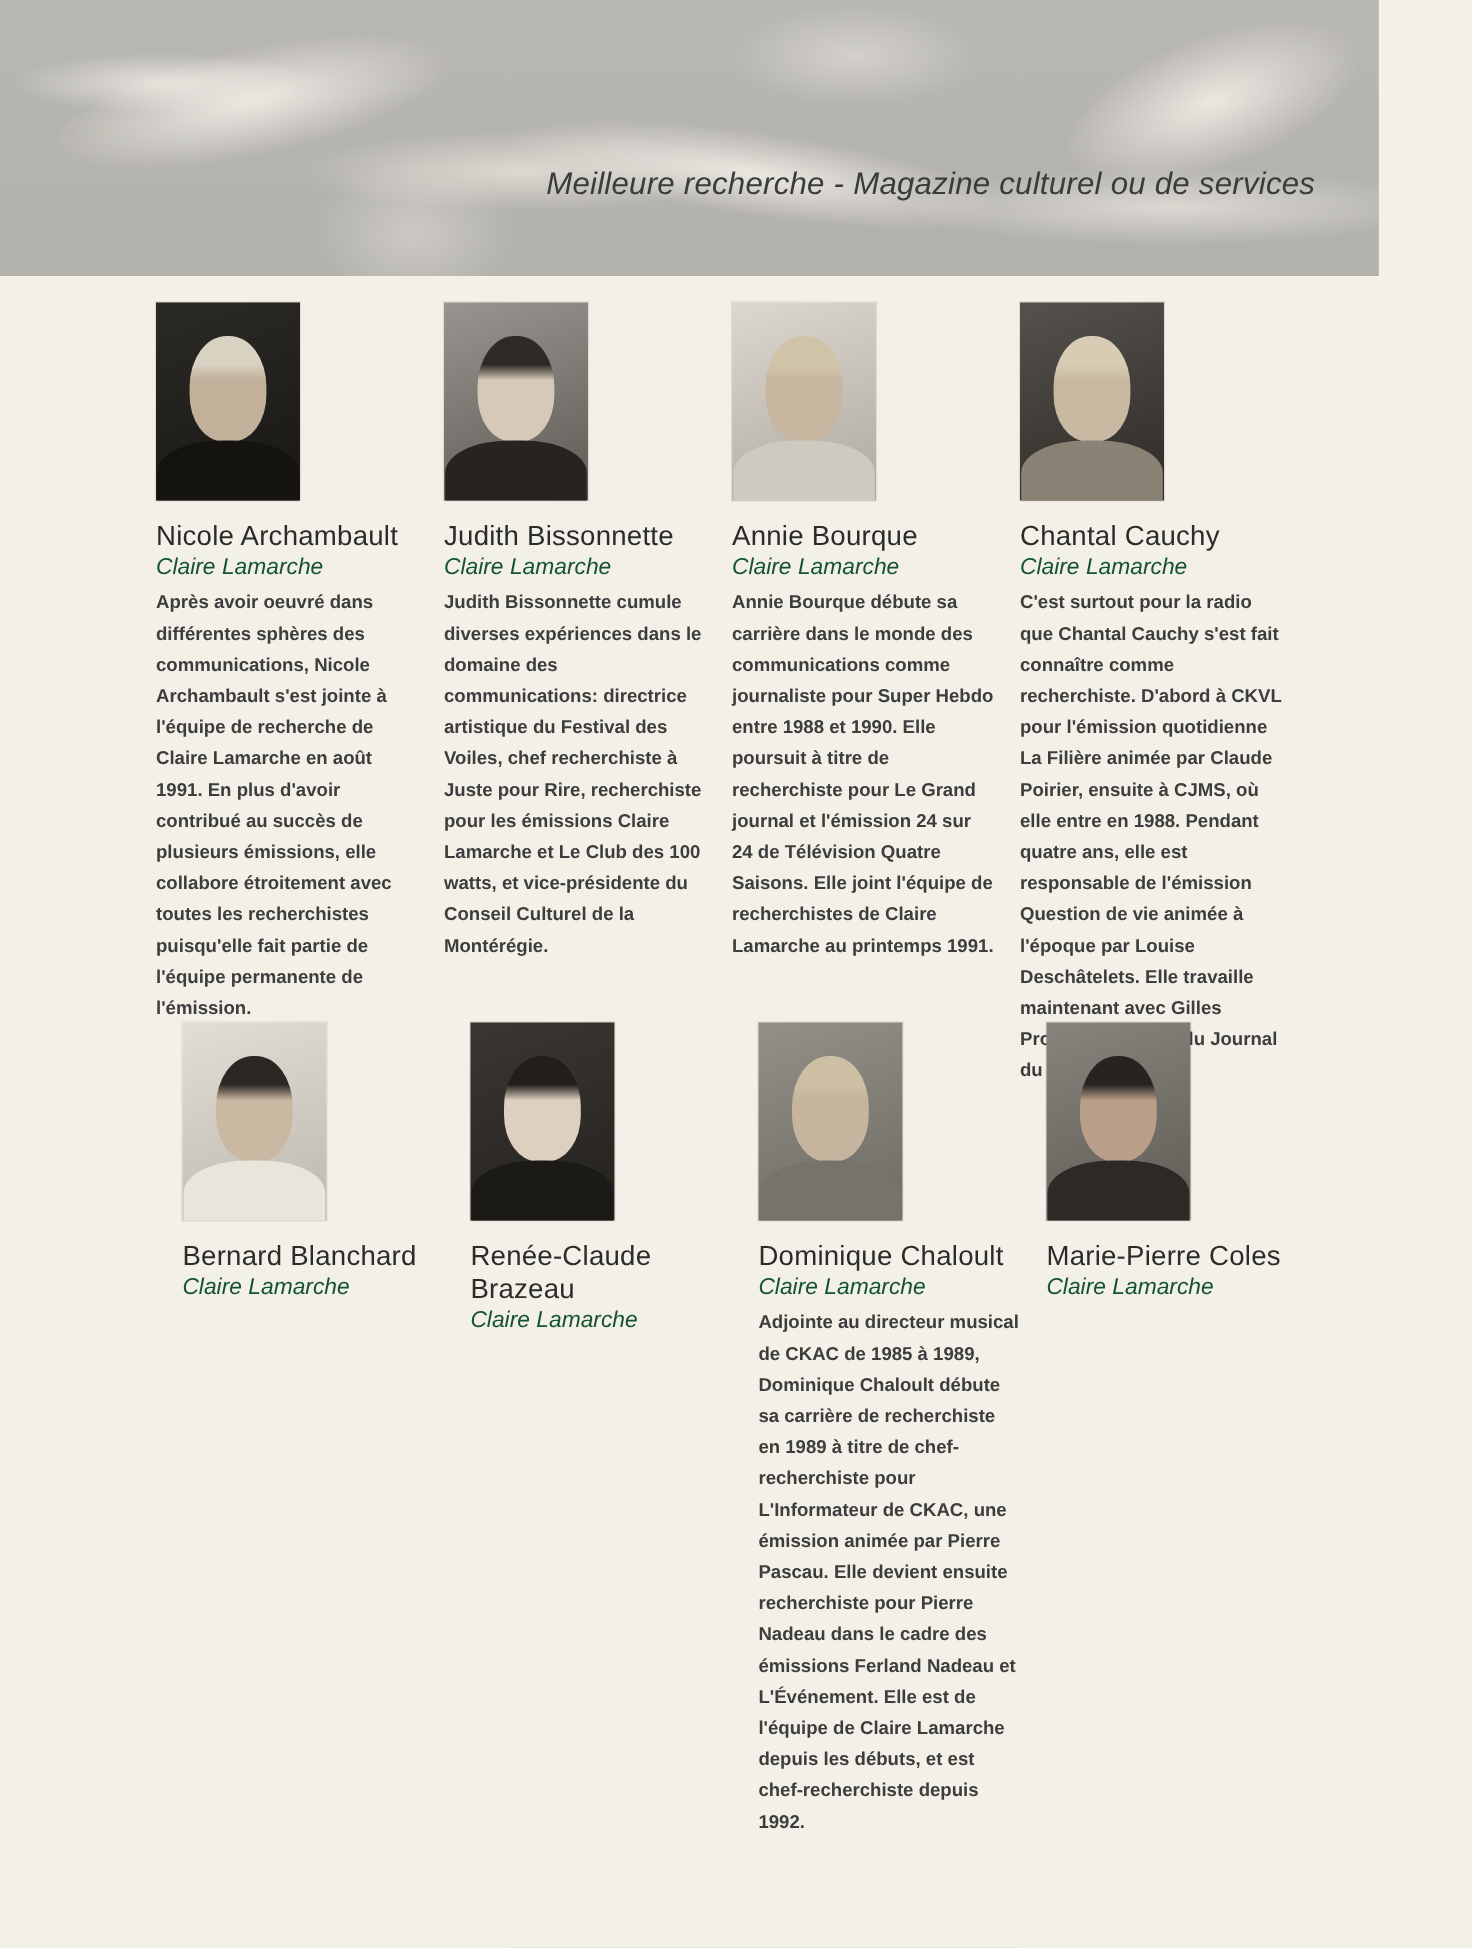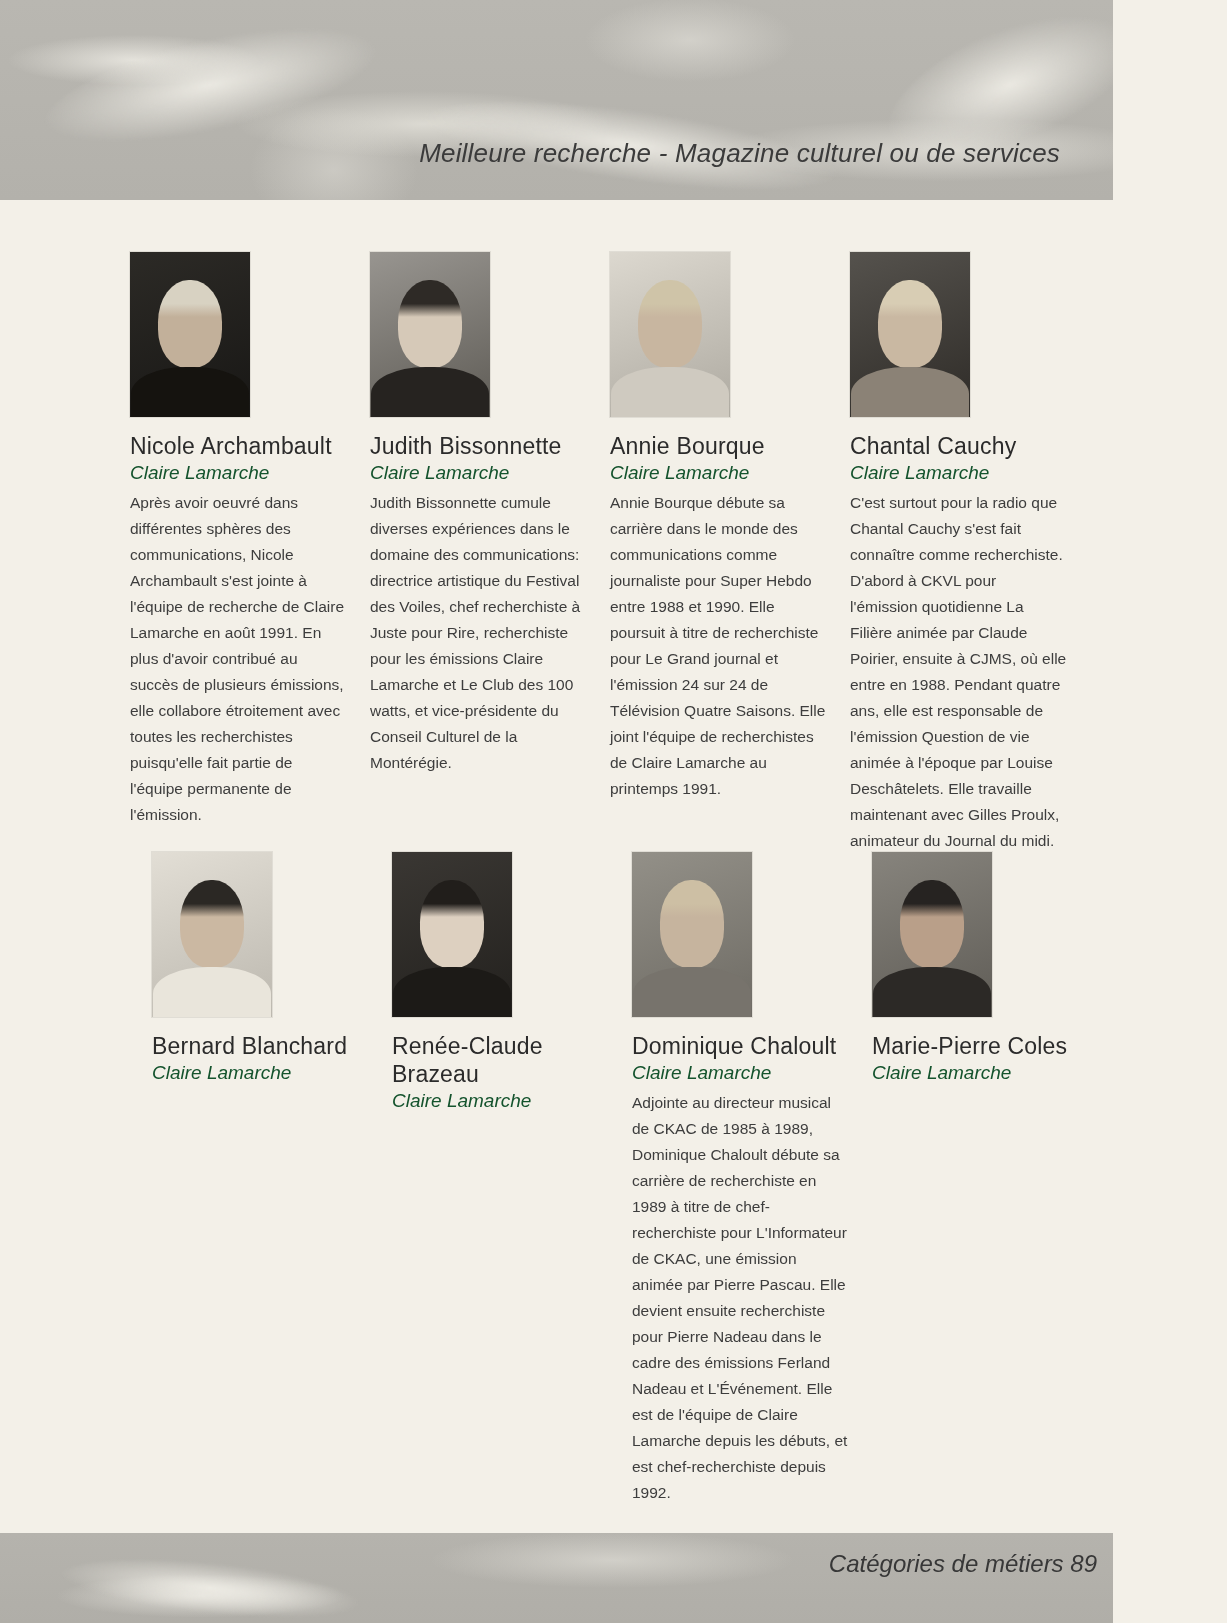--- a/index.html
+++ b/index.html
@@ -19,21 +19,21 @@
     position:absolute;left:0;width:1113px;
     background:
       radial-gradient(180px 36px ellipse at 12% 30%, rgba(236,234,227,.85) 0%, rgba(236,234,227,0) 70%),
       radial-gradient(260px 46px ellipse at 38% 62%, rgba(232,230,222,.75) 0%, rgba(232,230,222,0) 72%),
       radial-gradient(150px 60px ellipse at 62% 20%, rgba(228,226,219,.6) 0%, rgba(228,226,219,0) 70%),
       radial-gradient(300px 42px ellipse at 85% 75%, rgba(234,232,225,.7) 0%, rgba(234,232,225,0) 75%),
       radial-gradient(120px 90px ellipse at 30% 85%, rgba(226,224,217,.5) 0%, rgba(226,224,217,0) 70%),
       linear-gradient(#b9b7b1,#b3b1ab);
     overflow:hidden;
   }
-  .band-top{top:0;height:200px;}
+  .band-top{top:0;height:230px;padding-left:36px;}
   .band-bottom{top:1533px;height:90px;
     background:
       radial-gradient(200px 30px ellipse at 18% 70%, rgba(233,231,224,.8) 0%, rgba(233,231,224,0) 72%),
       radial-gradient(260px 40px ellipse at 55% 30%, rgba(229,227,220,.6) 0%, rgba(229,227,220,0) 70%),
       linear-gradient(#b5b3ad,#b0aea8);
   }
   .swirl{
     position:absolute;border-radius:60% 40% 55% 45%;
     background:radial-gradient(closest-side, rgba(240,238,231,.9), rgba(240,238,231,0));
     filter:blur(1px);
@@ -88,21 +88,21 @@
   .name{
     margin-top:15px;
     font-size:23px;color:#2b2b2b;line-height:28px;
     letter-spacing:.2px;
   }
   .show{
     font-size:19px;font-style:italic;color:#14532d;line-height:25px;
   }
   .bio{
     margin-top:5px;
-    font-size:15.5px;color:#3d3d3d;line-height:26px;
+    font-size:15.5px;color:#3d3d3d;line-height:26px;font-weight:bold;
   }
 </style>
 </head>
 <body>
 
 <div class="page">
 
   <div class="band band-top">
     <div class="swirl" style="left:40px;top:40px;width:340px;height:90px;transform:rotate(-12deg);"></div>
     <div class="swirl" style="left:420px;top:110px;width:420px;height:70px;transform:rotate(8deg);"></div>
@@ -154,21 +154,14 @@
       <div class="show">Claire Lamarche</div>
       <div class="bio">Adjointe au directeur musical de CKAC de 1985 à 1989, Dominique Chaloult débute sa carrière de recherchiste en 1989 à titre de chef-recherchiste pour L'Informateur de CKAC, une émission animée par Pierre Pascau. Elle devient ensuite recherchiste pour Pierre Nadeau dans le cadre des émissions Ferland Nadeau et L'Événement. Elle est de l'équipe de Claire Lamarche depuis les débuts, et est chef-recherchiste depuis 1992.</div>
     </div>
     <div class="profile">
       <div class="photo v8"></div>
       <div class="name">Marie-Pierre Coles</div>
       <div class="show">Claire Lamarche</div>
     </div>
   </div>
 
-  <div class="band band-bottom">
-    <div class="swirl" style="left:60px;top:30px;width:300px;height:50px;transform:rotate(6deg);"></div>
-    <div class="footer-line">
-      <span>Catégories de métiers</span>
-      <span>89</span>
-    </div>
-  </div>
 
 </div>
 
 </body></html>

